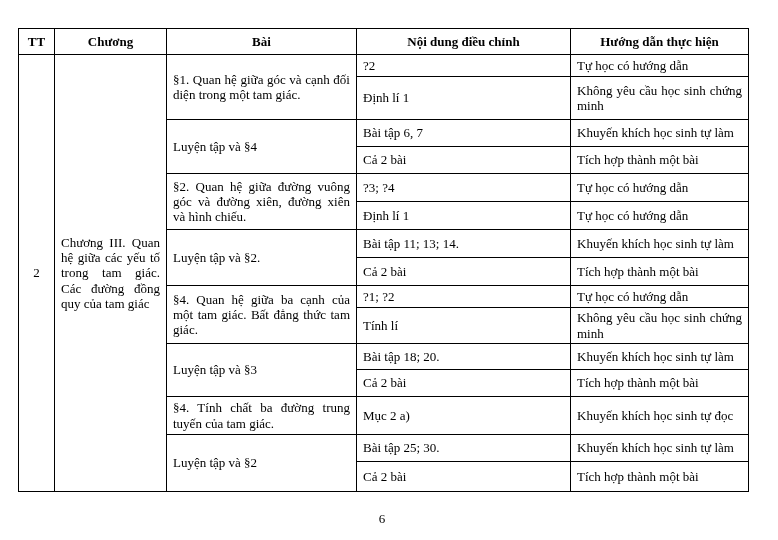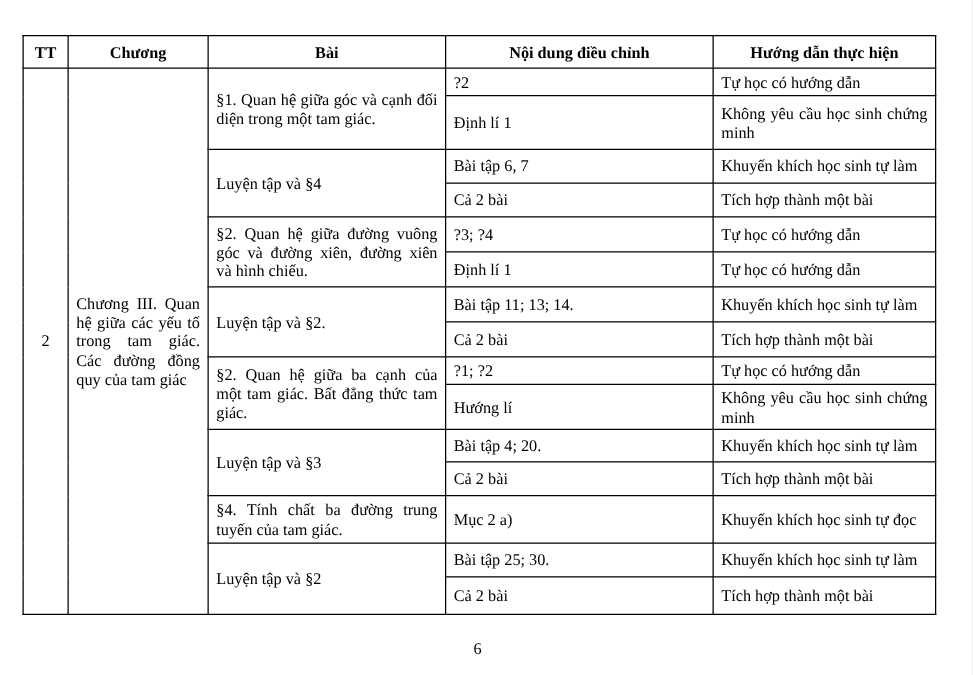--- a/index.html
+++ b/index.html
@@ -120,32 +120,32 @@
         <td class="bai" rowspan="2">Luyện tập và §2.</td>
         <td class="nd dot-bottom">Bài tập 11; 13; 14.</td>
         <td class="hd dot-bottom">Khuyến khích học sinh tự làm</td>
       </tr>
       <tr class="h28">
         <td class="nd dot-top">Cả 2 bài</td>
         <td class="hd dot-top">Tích hợp thành một bài</td>
       </tr>
 
       <tr class="h22">
-        <td class="bai" rowspan="2">§2. Quan hệ giữa ba cạnh của một tam giác. Bất đẳng thức tam giác.</td>
+        <td class="bai" rowspan="2">§4. Quan hệ giữa ba cạnh của một tam giác. Bất đẳng thức tam giác.</td>
         <td class="nd dot-bottom">?1; ?2</td>
         <td class="hd dot-bottom">Tự học có hướng dẫn</td>
       </tr>
       <tr class="h36">
-        <td class="nd dot-top">Hướng lí</td>
+        <td class="nd dot-top">Tính lí</td>
         <td class="hd dot-top">Không yêu cầu học sinh chứng minh</td>
       </tr>
 
       <tr class="h26">
         <td class="bai" rowspan="2">Luyện tập  và §3</td>
-        <td class="nd dot-bottom">Bài tập 4; 20.</td>
+        <td class="nd dot-bottom">Bài tập 18; 20.</td>
         <td class="hd dot-bottom">Khuyến khích học sinh tự làm</td>
       </tr>
       <tr class="h27">
         <td class="nd dot-top">Cả 2 bài</td>
         <td class="hd dot-top">Tích hợp thành một bài</td>
       </tr>
 
       <tr class="h38">
         <td class="bai">§4.  Tính chất ba đường trung tuyến của tam giác.</td>
         <td class="nd">Mục 2 a)</td>

